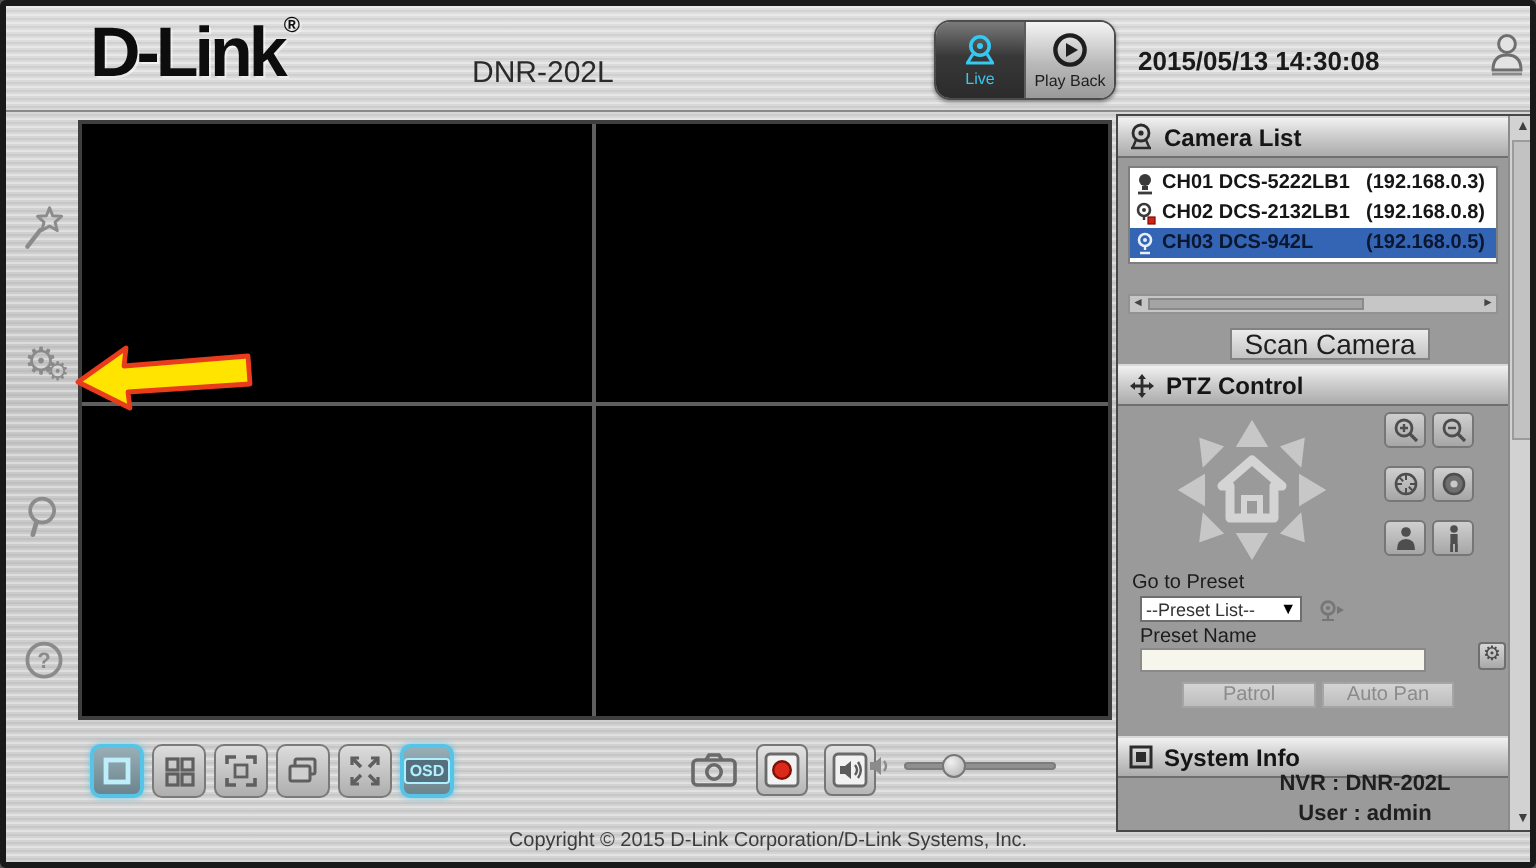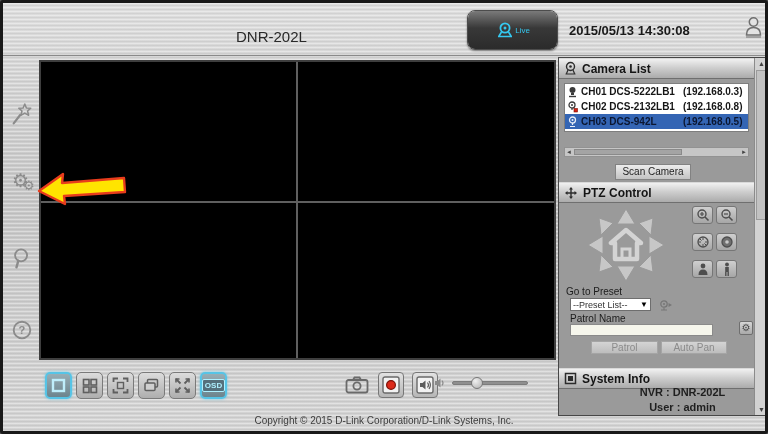--- a/index.html
+++ b/index.html
@@ -11,21 +11,21 @@
     background:
       repeating-linear-gradient(180deg, rgba(255,255,255,.35) 0 1px, rgba(255,255,255,0) 1px 2px, rgba(0,0,0,.05) 2px 3px, rgba(0,0,0,0) 3px 4px),
       linear-gradient(180deg,#dedede,#c6c6c6 45%,#d4d4d4);
   }
   
   .header{position:absolute;left:0;top:0;right:0;height:53px;border-bottom:1px solid #8a8a8a;}
   .brand{position:absolute;left:42px;top:4px;font-size:35px;font-weight:bold;letter-spacing:-2px;color:#0d0d0d;text-shadow:1px 1px 0 rgba(255,255,255,.5);}
   .brand sup{font-size:11px;letter-spacing:0;vertical-align:22px;}
   .model{position:absolute;left:233px;top:25px;font-size:15px;color:#2a2a2a;}
   .mode-switch{position:absolute;left:464px;top:7px;width:91px;height:40px;border:1px solid #4c4c4c;border-radius:8px;display:flex;overflow:hidden;box-shadow:0 1px 2px rgba(0,0,0,.45);}
-  .live-btn{flex:1;background:linear-gradient(180deg,#7a7a7a,#383838 45%,#2b2b2b);display:flex;align-items:center;justify-content:center;cursor:pointer;}
+  .live-btn{flex:1;background:linear-gradient(180deg,#7a7a7a,#383838 45%,#2b2b2b);display:flex;flex-direction:column;align-items:center;justify-content:center;cursor:pointer;}
   .live-label{color:#35c8f0;font-size:8px;margin-top:1px;}
   .playback-btn{flex:1;background:linear-gradient(180deg,#f4f4f4,#b9b9b9 55%,#9a9a9a);border-left:1px solid #5c5c5c;display:flex;flex-direction:column;align-items:center;justify-content:center;cursor:pointer;}
   .playback-label{color:#1d1d1d;font-size:8px;margin-top:1px;}
   .timestamp{position:absolute;left:566px;top:20px;font-size:13px;font-weight:bold;color:#1a1a1a;}
   .user-icon{position:absolute;left:741px;top:11px;cursor:pointer;}
   
   .side-icon{position:absolute;left:7px;width:24px;height:26px;cursor:pointer;}
   .gear-glyphs{position:absolute;left:9px;top:170px;width:26px;height:28px;color:#8b8b8b;cursor:pointer;}
   .gear-glyphs .g1{position:absolute;left:0;top:-4px;font-size:19px;}
   .gear-glyphs .g2{position:absolute;left:11px;top:5px;font-size:13px;}
@@ -54,21 +54,21 @@
   .panel-header span{font-size:12px;font-weight:bold;color:#151515;}
   .cam-list{position:absolute;left:5px;top:25px;width:185px;height:49px;background:#fff;border:1px solid #7e7e7e;overflow:hidden;}
   .cam-row{display:flex;align-items:center;height:15px;padding-left:2px;cursor:pointer;color:#161616;}
   .cam-row .lbl{font-size:10px;font-weight:bold;flex:0 0 102px;white-space:nowrap;}
   .cam-row .ip{font-size:10px;font-weight:bold;white-space:nowrap;}
   .cam-row.selected{background:#3465b4;color:#0b1630;}
   .cam-icon{position:relative;width:11px;height:12px;flex:0 0 11px;margin-right:3px;}
   .hscroll{position:absolute;left:5px;top:89px;width:185px;height:10px;background:#c6c6c6;border:1px solid #929292;display:flex;align-items:center;justify-content:space-between;padding:0 1px;cursor:pointer;}
   .hscroll .arr{font-size:6px;color:#444;line-height:1;}
   .hthumb{height:6px;width:108px;background:#a4a4a4;border:1px solid #8a8a8a;margin-right:auto;margin-left:2px;}
-  .scan-btn{position:absolute;left:56px;top:106px;width:76px;height:16px;font-size:10px;color:#1e1e1e;background:linear-gradient(180deg,#ececec,#c3c3c3);border:1px solid #828282;text-align:center;line-height:14px;cursor:pointer;}
+  .scan-btn{position:absolute;left:56px;top:106px;width:100px;height:16px;font-size:14px;color:#1e1e1e;background:linear-gradient(180deg,#ececec,#c3c3c3);border:1px solid #828282;text-align:center;line-height:14px;cursor:pointer;}
   .ptz-header{top:124px;}
   .dpad{position:absolute;left:21px;top:146px;}
   .ptz-col-btn{position:absolute;width:21px;height:18px;border:1px solid #767676;border-radius:3px;background:linear-gradient(180deg,#cfcfcf,#a6a6a6);display:flex;align-items:center;justify-content:center;cursor:pointer;}
   .goto-label{position:absolute;left:7px;top:228px;font-size:10px;color:#1c1c1c;}
   .preset-dd{position:absolute;left:11px;top:240px;width:81px;height:13px;background:#fff;border:1px solid #6e6e6e;display:flex;align-items:center;justify-content:space-between;padding:0 2px;cursor:pointer;}
   .preset-dd .val{font-size:9px;color:#333;}
   .preset-dd .dda{font-size:8px;color:#000;}
   .dd-side-icon{position:absolute;left:100px;top:241px;opacity:.55;cursor:pointer;}
   .pname-label{position:absolute;left:11px;top:255px;font-size:10px;color:#1c1c1c;}
   .pname-input{position:absolute;left:11px;top:266px;width:143px;height:12px;background:#f6f6ec;border:1px solid #8a8a8a;font-size:9px;padding:0 2px;font-family:"Liberation Sans",sans-serif;}
@@ -82,30 +82,38 @@
   .vscroll{position:absolute;right:0;top:0;bottom:0;width:14px;background:#d2d2d2;border-left:1px solid #8b8b8b;}
   .vscroll .arr{position:absolute;left:0;right:0;text-align:center;font-size:7px;color:#3f3f3f;}
   .vthumb{position:absolute;left:1px;right:1px;top:12px;height:150px;background:#c2c2c2;border:1px solid #9b9b9b;}
 </style>
 </head>
 <body>
 
 <div class="page">
 
   <div class="header">
+    <div class="brand"><span>D-Link</span><sup>®</sup></div>
     <div class="model">DNR-202L</div>
 
     <div class="mode-switch">
       <div class="live-btn">
         <svg width="20" height="18" viewBox="0 0 20 18">
           <circle cx="10" cy="7" r="4.6" fill="none" stroke="#35c8f0" stroke-width="1.8"></circle>
           <circle cx="10" cy="7" r="1.5" fill="#35c8f0"></circle>
           <path d="M6.5,11 L4,15 M13.5,11 L16,15 M3,15.5 L17,15.5" fill="none" stroke="#35c8f0" stroke-width="1.6"></path>
         </svg>
         <span class="live-label">Live</span>
+      </div>
+      <div class="playback-btn">
+        <svg width="20" height="19" viewBox="0 0 20 19">
+          <circle cx="10" cy="9" r="7.3" fill="none" stroke="#1e1e1e" stroke-width="2.2"></circle>
+          <polygon points="8,5.5 14,9 8,12.5" fill="#1e1e1e"></polygon>
+        </svg>
+        <span class="playback-label">Play Back</span>
       </div>
     </div>
 
     <div class="timestamp">2015/05/13 14:30:08</div>
 
     <svg class="user-icon" width="19" height="28" viewBox="0 0 19 28">
       <circle cx="9.5" cy="8" r="4.2" fill="#e3e3e3" stroke="#6f6f6f" stroke-width="1.5"></circle>
       <path d="M2.5,21 Q2.5,13.5 9.5,13.5 Q16.5,13.5 16.5,21 Z" fill="#e3e3e3" stroke="#6f6f6f" stroke-width="1.5"></path>
       <line x1="2" y1="23" x2="17" y2="23" stroke="#8a8a8a" stroke-width="1.4"></line>
     </svg>
@@ -345,21 +353,21 @@
         <span class="val">--Preset List--</span>
         <span class="dda">▼</span>
       </div>
       <svg class="dd-side-icon" width="14" height="12" viewBox="0 0 14 12">
         <circle cx="5" cy="5" r="3.2" fill="none" stroke="#5a5a5a" stroke-width="1.3"></circle>
           <circle cx="5" cy="5" r="1" fill="#5a5a5a"></circle>
           <path d="M5,8.5 L5,10.5 M2,11 L8,11" stroke="#5a5a5a" stroke-width="1.1"></path>
           <path d="M9.5,4 L13,6 L9.5,8" fill="#5a5a5a"></path>
       </svg>
 
-      <div class="pname-label">Patrol Name</div>
+      <div class="pname-label">Preset Name</div>
       <input class="pname-input" type="text" value="" style="">
       <div class="gear-btn"><span>⚙</span></div>
 
       <div class="preset-btn patrol">Patrol</div>
       <div class="preset-btn autopan">Auto Pan</div>
 
       <div class="panel-header si-header">
         <svg width="13" height="13" viewBox="0 0 13 13">
           <rect x="1.5" y="1.5" width="10" height="10" fill="none" stroke="#2c2c2c" stroke-width="1.5"></rect>
           <rect x="4" y="4" width="5" height="5" fill="#2c2c2c"></rect>

